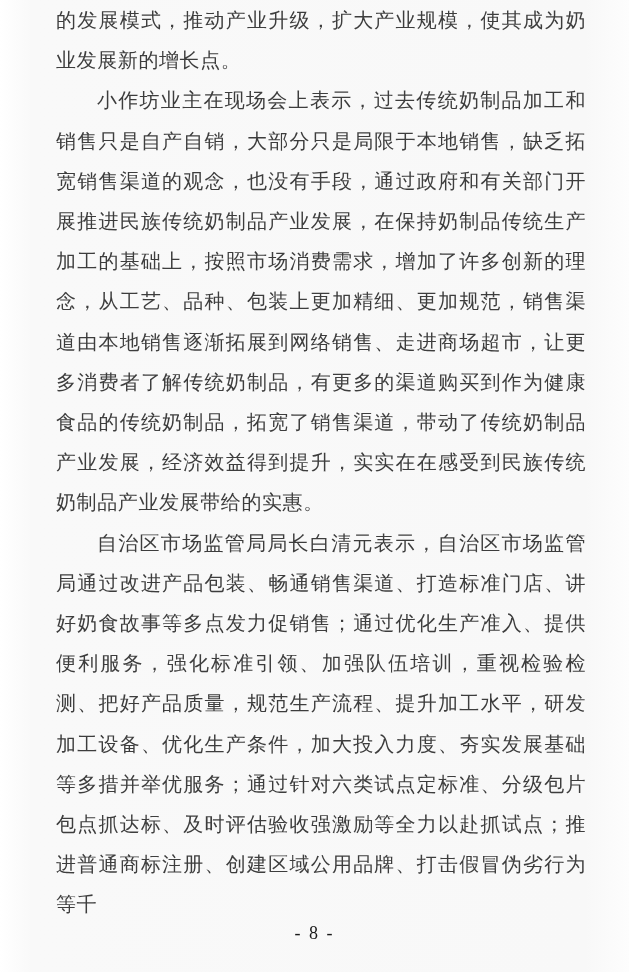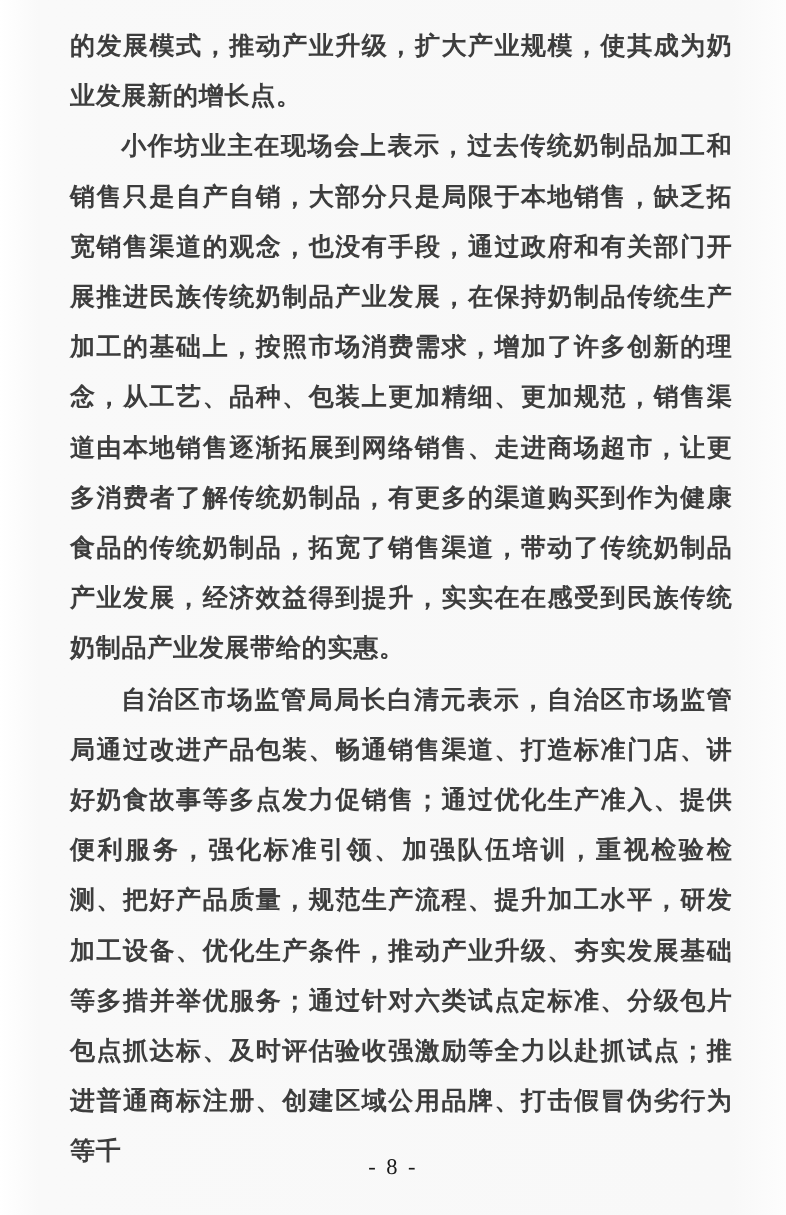--- a/index.html
+++ b/index.html
@@ -11,30 +11,30 @@
     position: relative;
     width: 629px;
     height: 972px;
     margin: 0;
     overflow: hidden;
     background: linear-gradient(90deg, #ffffff 0%, #f9f9f9 5%, #f8f8f8 93%, #fdfdfd 100%);
     font-family: "DejaVu Serif", "Liberation Serif", serif;
   }
   .text-body {
     position: absolute;
-    top: 16px;
+    top: 0;
     left: 56px;
     width: 530px;
     font-size: 20px;
     line-height: 40.2px;
     color: #3d3d3d;
     text-align: justify;
     text-justify: inter-character;
     letter-spacing: 0.6px;
-    font-weight: 700;
+    font-weight: 400;
   }
   .para {
     margin: 0;
     padding: 0;
   }
   .para.indented {
     text-indent: 41px;
   }
   .footer {
     position: absolute;
@@ -49,16 +49,16 @@
     font-family: "Liberation Serif", "DejaVu Serif", serif;
   }
 </style>
 </head>
 <body>
 
 <div class="page">
   <div class="text-body">
     <p class="para">的发展模式，推动产业升级，扩大产业规模，使其成为奶业发展新的增长点。</p>
     <p class="para indented">小作坊业主在现场会上表示，过去传统奶制品加工和销售只是自产自销，大部分只是局限于本地销售，缺乏拓宽销售渠道的观念，也没有手段，通过政府和有关部门开展推进民族传统奶制品产业发展，在保持奶制品传统生产加工的基础上，按照市场消费需求，增加了许多创新的理念，从工艺、品种、包装上更加精细、更加规范，销售渠道由本地销售逐渐拓展到网络销售、走进商场超市，让更多消费者了解传统奶制品，有更多的渠道购买到作为健康食品的传统奶制品，拓宽了销售渠道，带动了传统奶制品产业发展，经济效益得到提升，实实在在感受到民族传统奶制品产业发展带给的实惠。</p>
-    <p class="para indented">自治区市场监管局局长白清元表示，自治区市场监管局通过改进产品包装、畅通销售渠道、打造标准门店、讲好奶食故事等多点发力促销售；通过优化生产准入、提供便利服务，强化标准引领、加强队伍培训，重视检验检测、把好产品质量，规范生产流程、提升加工水平，研发加工设备、优化生产条件，推动产业升级、夯实发展基础等多措并举优服务；通过针对六类试点定标准、分级包片包点抓达标、及时评估验收强激励等全力以赴抓试点；推进普通商标注册、创建区域公用品牌、打击假冒伪劣行为等千</p>
+    <p class="para indented">自治区市场监管局局长白清元表示，自治区市场监管局通过改进产品包装、畅通销售渠道、打造标准门店、讲好奶食故事等多点发力促销售；通过优化生产准入、提供便利服务，强化标准引领、加强队伍培训，重视检验检测、把好产品质量，规范生产流程、提升加工水平，研发加工设备、优化生产条件，加大投入力度、夯实发展基础等多措并举优服务；通过针对六类试点定标准、分级包片包点抓达标、及时评估验收强激励等全力以赴抓试点；推进普通商标注册、创建区域公用品牌、打击假冒伪劣行为等千</p>
   </div>
   <div class="footer">- 8 -</div>
 </div>
 
 </body></html>

